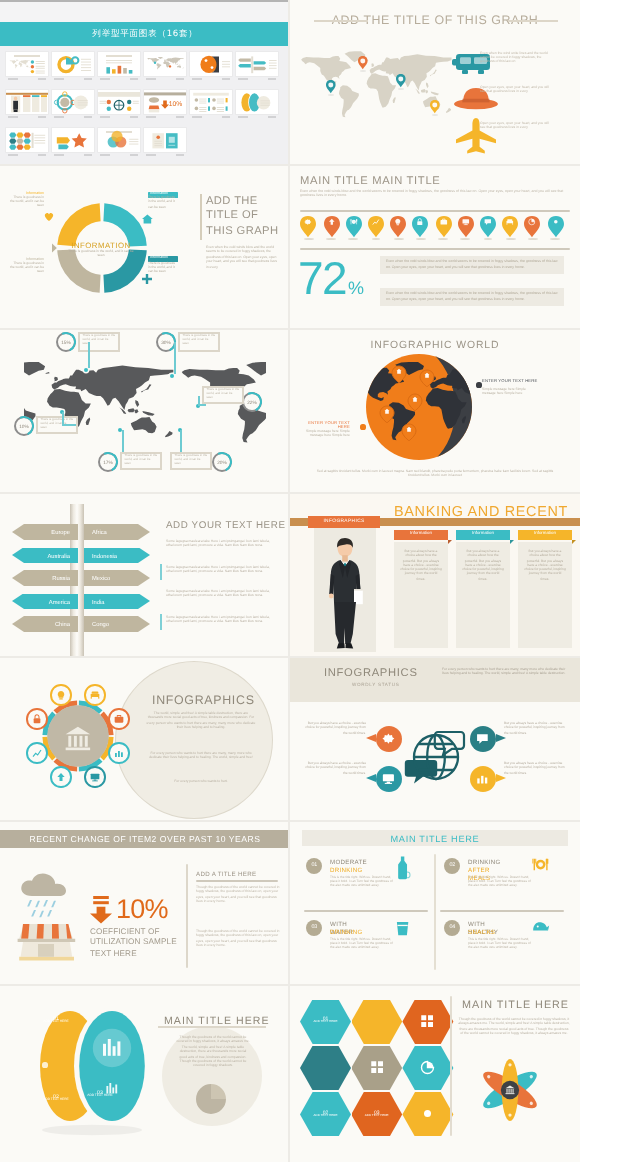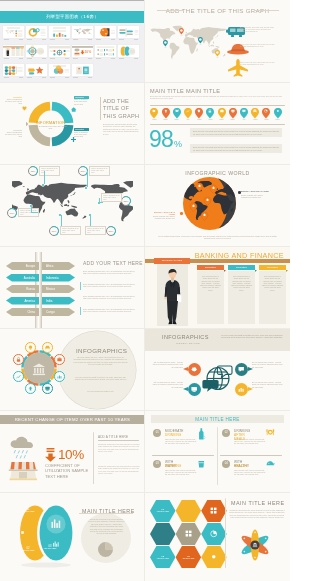--- a/index.html
+++ b/index.html
@@ -702,21 +702,21 @@
             <svg width="3.8" height="3.8" viewBox="0 0 3.8 3.8" style="">
               <g fill="#fff" transform="scale(0.6333333333333333)">
                 <circle cx="3" cy="3" r="1.4"></circle>
               </g>
             </svg>
           </div>
           <div style="position:absolute;left:1.6px;top:11.4px;width:4.8px;height:1.1px;border-radius:50%;background:#e0dbd0"></div>
         </div>
       </div>
   <div class="fl" style="left:5px;top:42px;width:135px"></div>
-  <div class="pct">98</div>
+  <div class="pct">72</div>
   <div class="pcts">%</div>
   <div class="note" style="left:45px;top:46px">Even when the cold winds blow and the world seems to be covered in foggy shadows, the goodness of this law on. Open your eyes, open your heart, and you will see that goodness lives in every home.</div>
   <div class="note" style="left:45px;top:62px">Even when the cold winds blow and the world seems to be covered in foggy shadows, the goodness of this law on. Open your eyes, open your heart, and you will see that goodness lives in every home.</div>
 </div>
 
 <div class="cell" id="s5" style="left:0;top:164px">
   <div id="s5map" style="position:absolute;left:0;top:0">
         <svg width="121" height="52" viewBox="0 0 121 52" style="position:absolute;left:12px;top:16px">
           <defs>
             <clipPath id="s5clip">
@@ -842,21 +842,21 @@
         <div class="pg" style="top:36.5px">Some lagugsa mauleara take Here i am ipsimganga i kon lami tekela, utha lorem parit lami, promoure a vida. Nam kles Nam kles nona.</div>
         <div class="pg" style="top:49px">Some lagugsa mauleara take Here i am ipsimganga i kon lami tekela, utha lorem parit lami, promoure a vida. Nam kles Nam kles nona.</div>
         <div class="pgbar" style="top:60.5px"></div>
         <div class="pg" style="top:61.5px">Some lagugsa mauleara take Here i am ipsimganga i kon lami tekela, utha lorem parit lami, promoure a vida. Nam kles Nam kles nona.</div>
       </div>
 </div>
 
 <div class="cell" id="s8" style="left:145px;top:246px">
   <div class="band"></div>
   <div class="tag">INFOGRAPHICS</div>
-  <div class="t ttl">BANKING AND FINANCE</div>
+  <div class="t ttl">BANKING AND RECENT</div>
   <div class="fig"></div>
   <div id="s8man" style="position:absolute;left:18px;top:23px">
         <svg width="19" height="56" viewBox="0 0 19 56" style="">
           <path d="M9.5 1 C12 1 13.3 2.6 13.2 5.2 C13.1 7.6 11.8 9.3 9.5 9.3 C7.2 9.3 5.9 7.6 5.8 5.2 C5.7 2.6 7 1 9.5 1 Z" fill="#f5cba9"></path>
           <path d="M5.6 4.8 C5.2 1.6 7 0 9.5 0 C12.2 0 13.9 1.7 13.4 4.9 C12.9 3.4 11.6 2.9 9.8 3.2 C8 3.5 6.3 3.6 5.6 4.8 Z" fill="#2e2b28"></path>
           <path d="M8.1 8.6 h2.8 v3.2 h-2.8 z" fill="#e8b993"></path>
           <path d="M7.2 11 L9.5 13.6 L11.8 11 L13.6 12 L13.6 18 L5.4 18 L5.4 12 Z" fill="#fff"></path>
           <path d="M9.5 12.4 l1.15 1.2 -.6 6.4 -.55 1 -.55 -1 -.6 -6.4 z" fill="#15858f"></path>
           <path d="M7.2 11 C4 12 2.6 14 2.4 18 L2 26 L3.4 27 L3.6 22 L4 32 L15 32 L15.4 22 L15.8 27 L17.2 26 L16.7 18 C16.5 14 15 12 11.8 11 L9.5 14.4 Z" fill="#2b2f33"></path>
           <path d="M7.2 11 L9.5 14.4 L8.4 20 L6.5 13 Z" fill="#23262a"></path>

